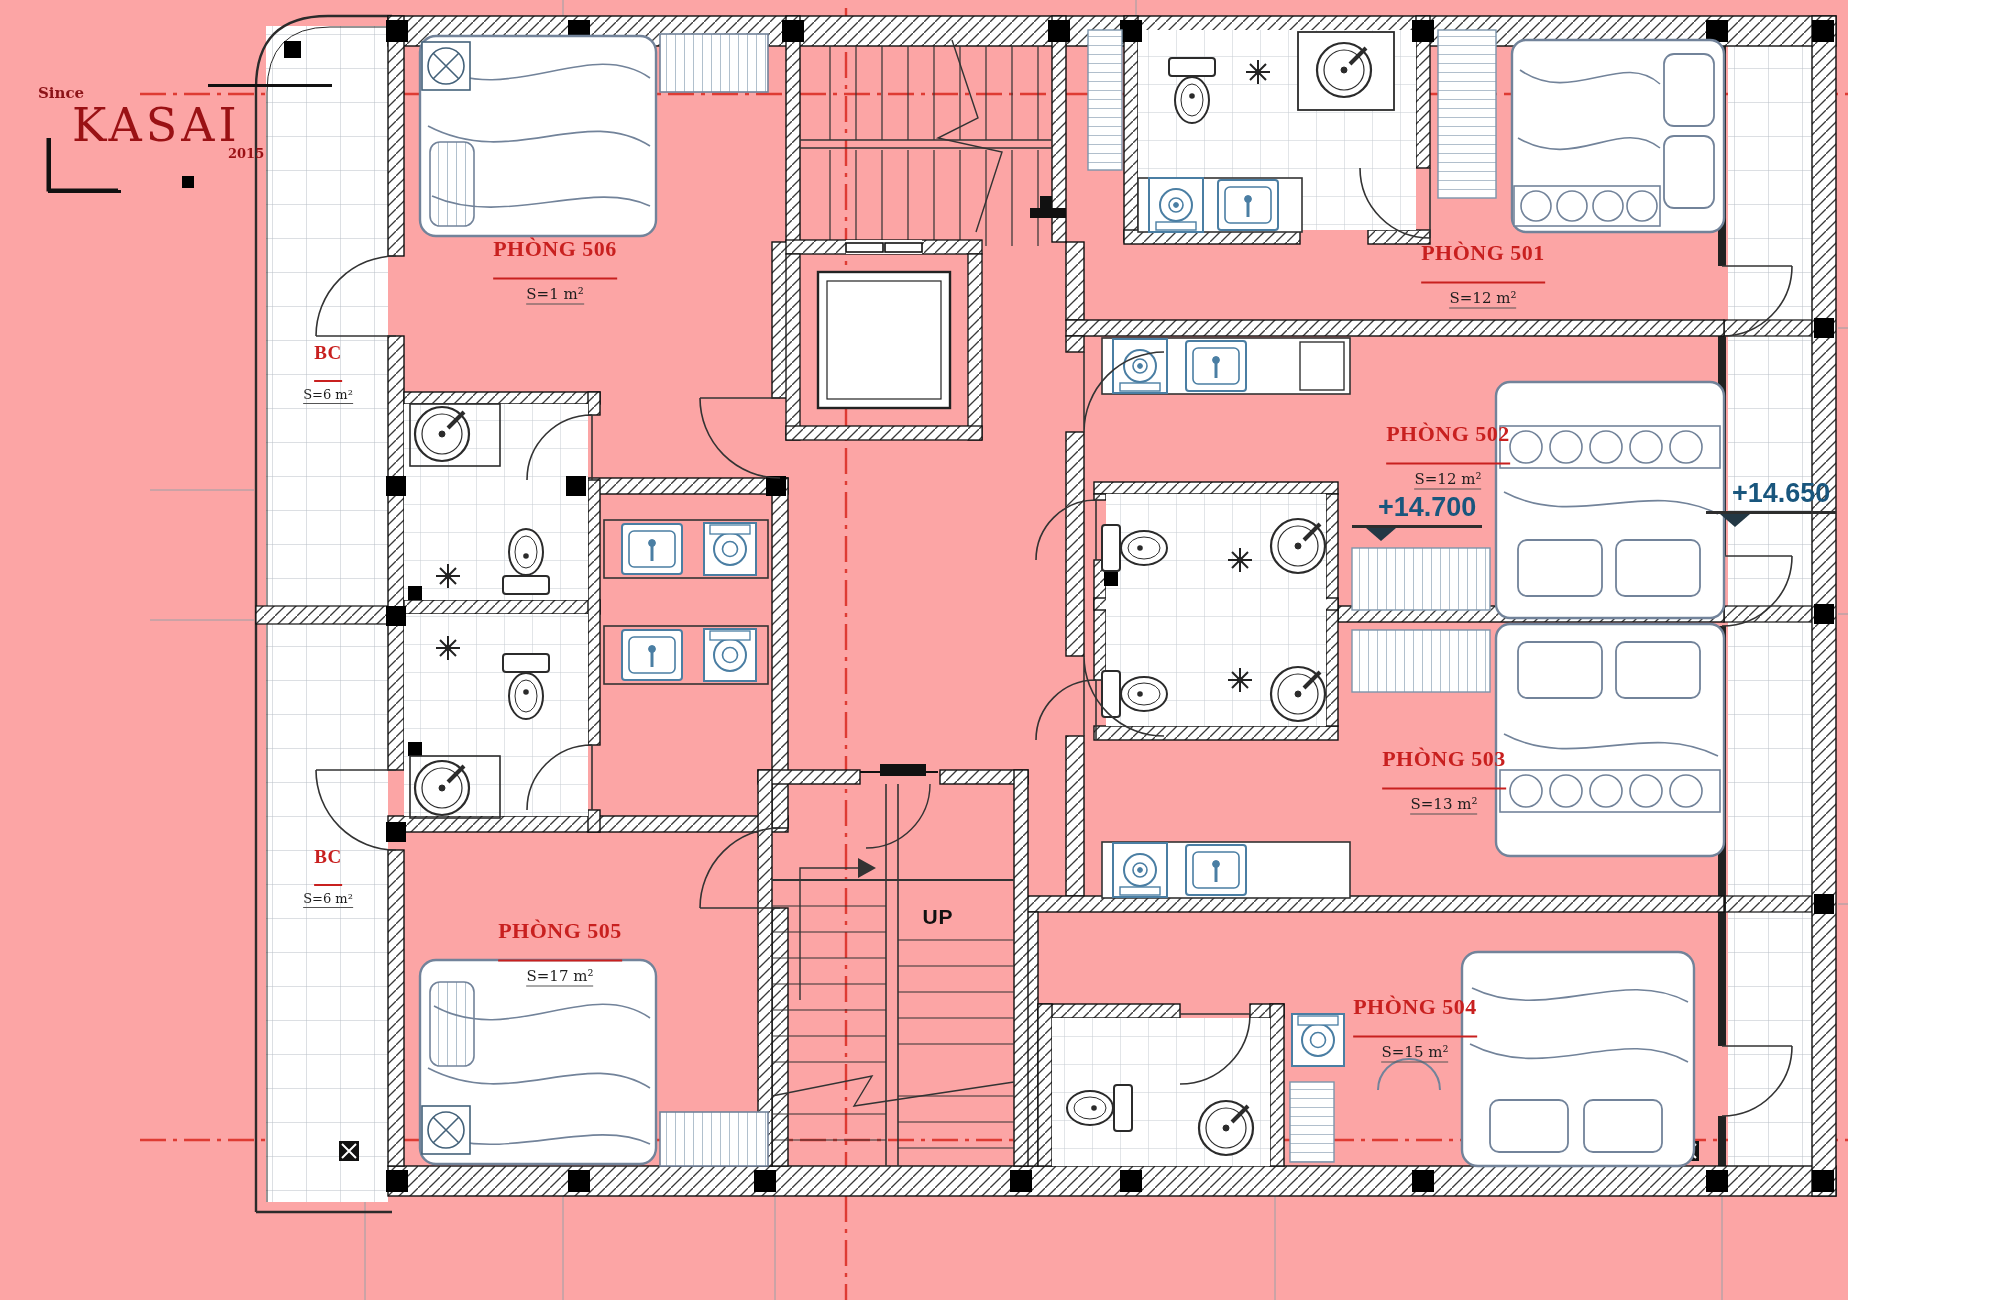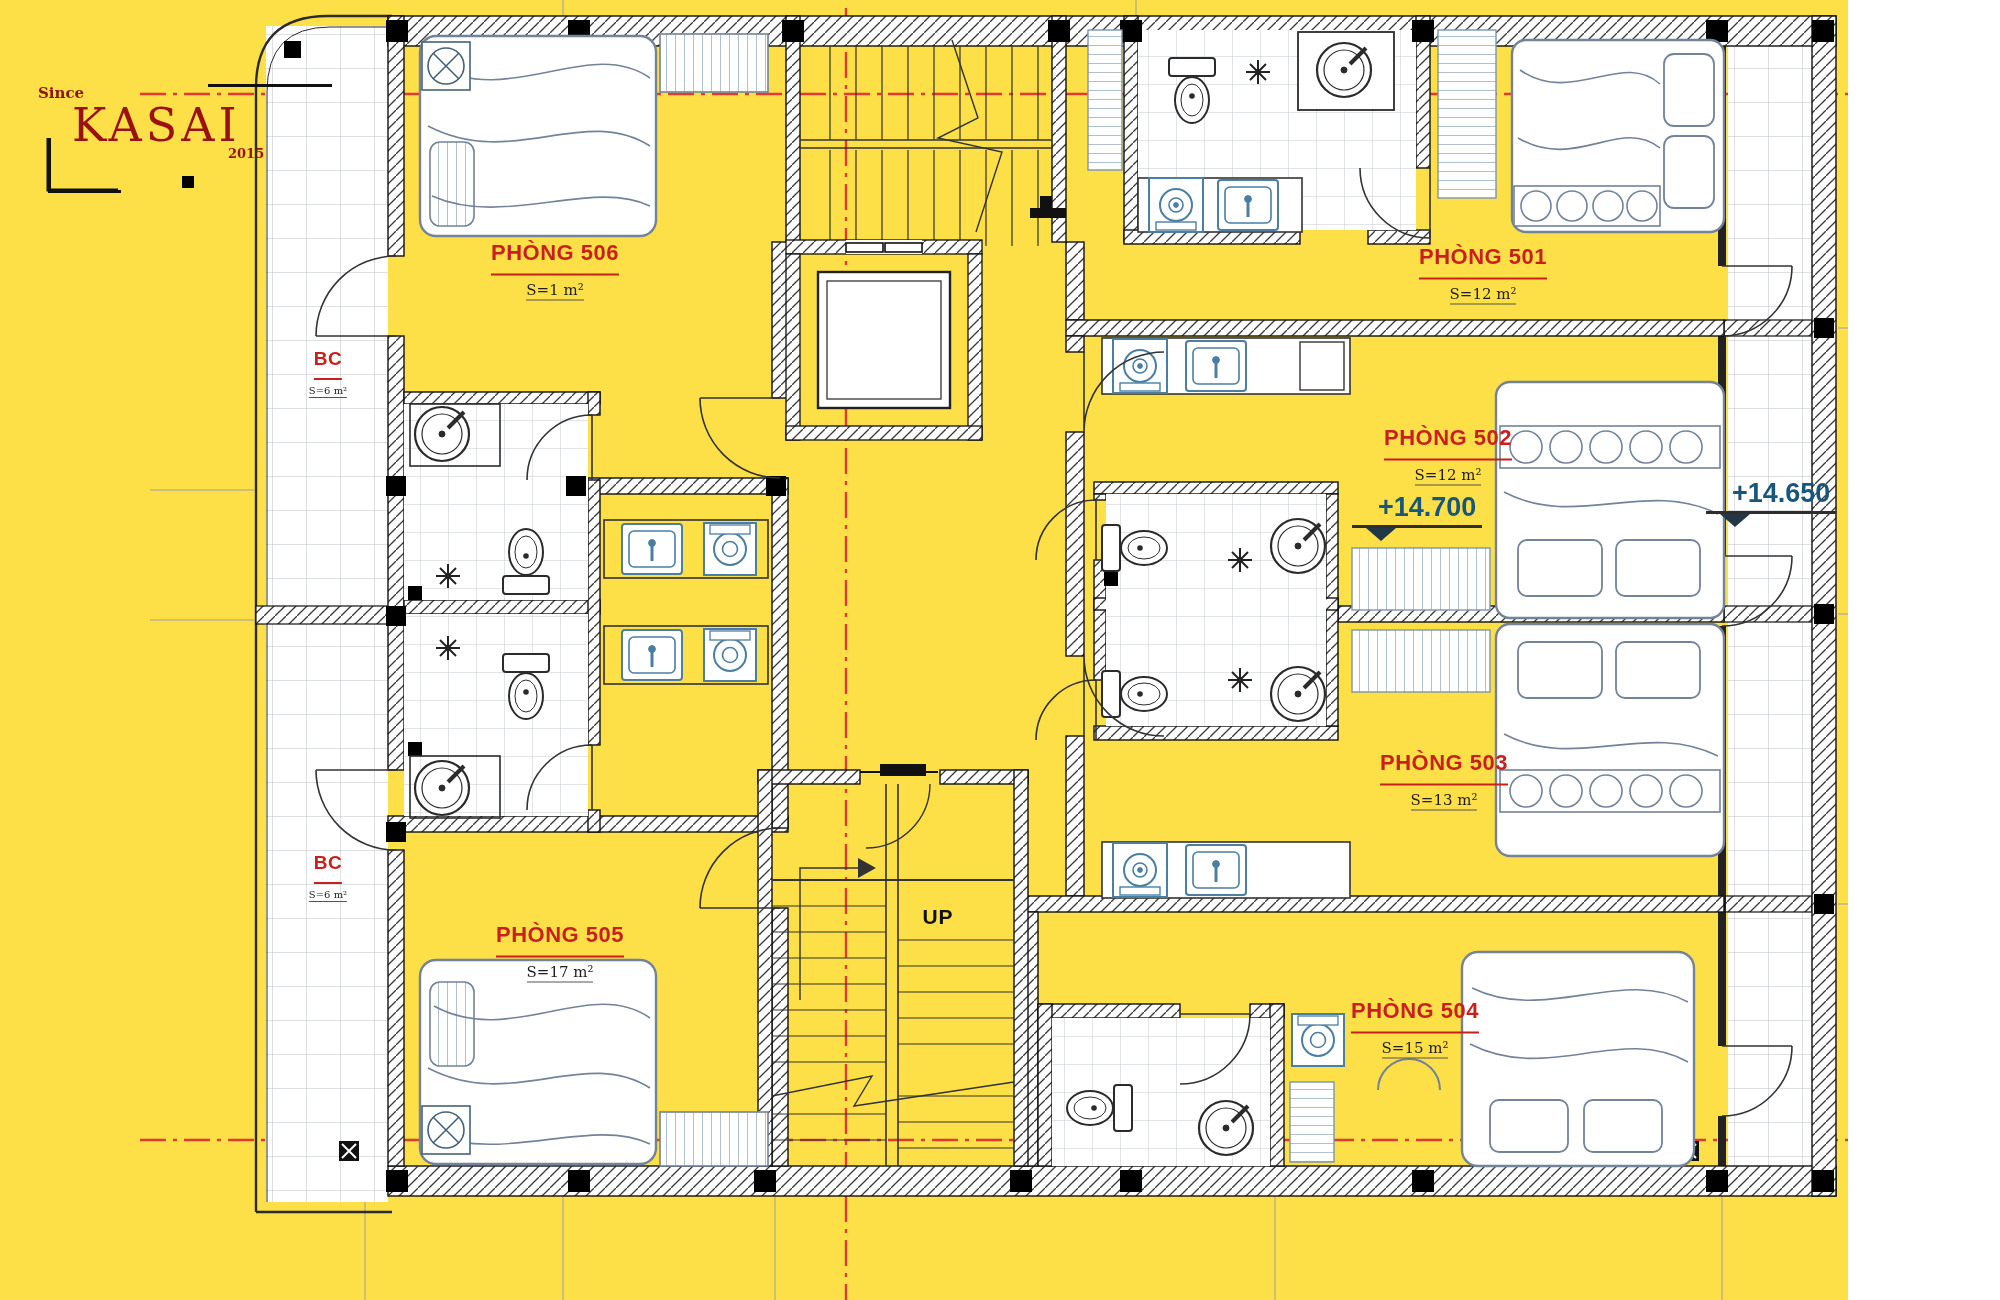--- a/index.html
+++ b/index.html
@@ -1,25 +1,25 @@
 <!DOCTYPE html>
 <html><head>
 <meta charset="utf-8">
 <style>
   html,body{margin:0;padding:0;background:#fff;}
-  #stage{position:relative;width:1848px;height:1300px;background:#fde047;overflow:hidden;
+  #stage{position:relative;width:1848px;height:1300px;background:#fca5a5;overflow:hidden;
          font-family:"Liberation Sans",sans-serif;}
   #plan-svg{position:absolute;left:0;top:0;}
   .overlay{position:absolute;transform:translate(-50%,-50%);text-align:center;pointer-events:none;}
-  .room-label .name{display:inline-block;color:#c8201f;font-family:Liberation Sans, sans-serif;
-        font-weight:bold;font-size:22px;letter-spacing:.5px;border-bottom:2.5px solid #c8201f;padding-bottom:8px;}
+  .room-label .name{display:inline-block;color:#c8201f;font-family:Liberation Serif, serif;
+        font-weight:bold;font-size:22px;letter-spacing:.5px;border-bottom:2.5px solid #c8201f;padding-bottom:16px;}
   .room-label .area{display:inline-block;color:#1d1d1d;font-family:"DejaVu Serif",serif;
         font-size:15px;margin-top:5px;border-bottom:1px solid #555;padding-bottom:1px;}
   .bc-label .name{font-size:19px;margin-top:42px;}
-  .bc-label .area{font-size:10px;}
+  .bc-label .area{font-size:13px;}
   .level-mark{position:absolute;color:#19567d;font-weight:bold;font-size:27px;
         font-family:"Liberation Sans",sans-serif;text-align:right;}
   .level-mark .txt{display:block;padding:0 6px 2px 26px;border-bottom:3px solid #2e2e2e;}
   .level-mark .tri{width:0;height:0;border-left:15px solid transparent;border-right:15px solid transparent;
         border-top:13px solid #233845;margin-top:0px;margin-left:14px;}
   .up-label{position:absolute;transform:translate(-50%,-50%);font-weight:bold;font-size:21px;color:#111;
         font-family:"Liberation Sans",sans-serif;letter-spacing:1px;}
   .sheet-title{position:absolute;transform:translate(-50%,-50%);font-family:"DejaVu Serif",serif;
         font-size:49px;color:#0d0d0d;white-space:nowrap;}
   .logo{position:absolute;left:0;top:0;width:320px;height:210px;}

